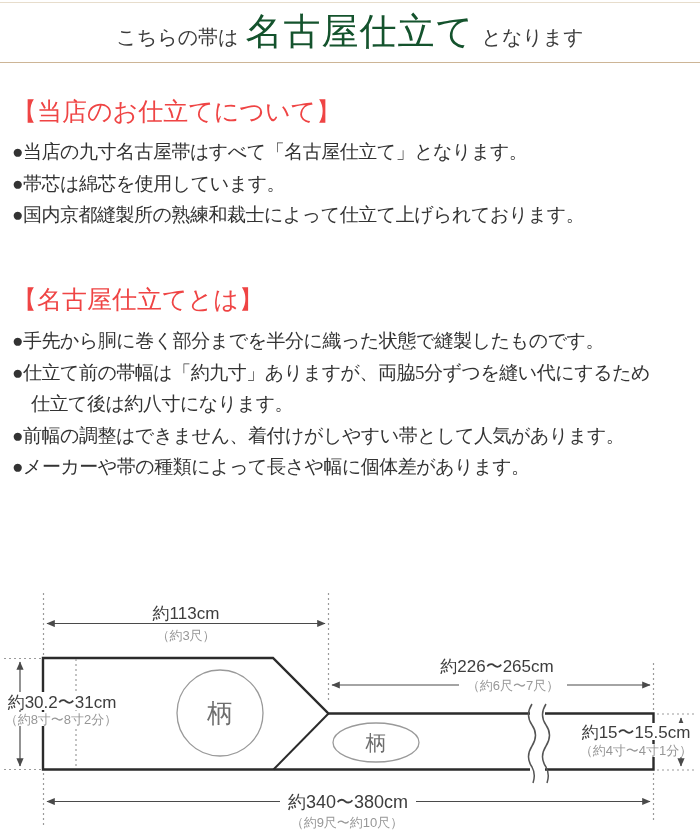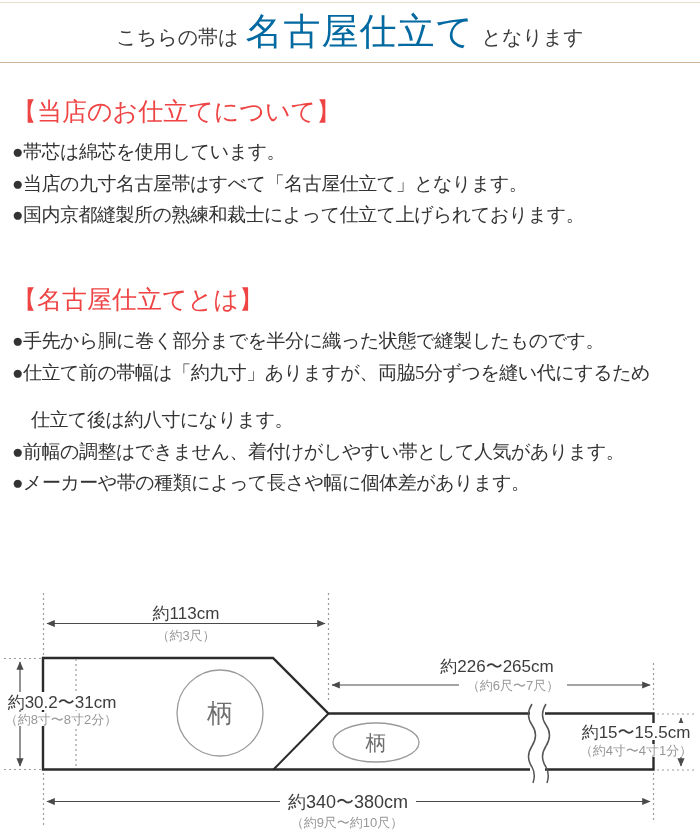--- a/index.html
+++ b/index.html
@@ -10,40 +10,40 @@
   }
   .hline { position:absolute; left:0; width:700px; height:0; border-top:1px solid #cdb596; }
   .hline.light { border-top:1px solid #e7ddcc; }
 
   
   .header-band {
     position:absolute; top:6px; left:0; width:700px; height:52px;
     text-align:center; white-space:nowrap; line-height:52px;
   }
   .header-band .small { font-size:20px; color:#3b3b3b; }
-  .header-band .big   { font-size:37px; color:#0369a1; margin:16px 7px; letter-spacing:1px; }
+  .header-band .big   { font-size:37px; color:#14532d; margin:16px 7px; letter-spacing:1px; }
 
   
   .sec-heading {
     position:absolute; left:12px; margin:0;
     font-size:25px; font-weight:normal; color:#ef4444;
     line-height:30px; letter-spacing:0px; white-space:nowrap;
   }
   #heading-1 { top:97px; }
   #heading-2 { top:285px; }
 
   
   .bullet-list {
     position:absolute; left:12px; width:680px;
     font-size:19px; color:#333333; letter-spacing:-0.5px;
   }
   #list-1 { top:136px; }
   #list-2 { top:325px; }
   .bullet-list .line { height:31.6px; line-height:31.6px; white-space:nowrap; }
-  .bullet-list .line.cont { padding-left:19px;margin-top:16px; }
+  .bullet-list .line.cont { padding-left:19px; }
 
   
   svg.diagram { position:absolute; top:0; left:0; }
   .dim-cm   { font-family:"Liberation Sans","DejaVu Sans",sans-serif; font-size:17px; fill:#3d3d3d; }
   .dim-cm.big { font-size:18px; }
   .dim-shaku{ font-family:"Liberation Sans","DejaVu Sans",sans-serif; font-size:13px; fill:#979797; }
   .gara     { font-family:"Liberation Sans","DejaVu Sans",sans-serif; fill:#6e6e6e; }
   .dashed   { stroke:#9b9b9b; stroke-width:1.2; stroke-dasharray:2 3; fill:none; }
   .arrowline{ stroke:#4a4a4a; stroke-width:1.2; fill:none; }
   .outline  { stroke:#2b2b2b; stroke-width:2.4; fill:#ffffff; stroke-linejoin:miter; }
@@ -55,22 +55,22 @@
 
 <div class="hline light" style="top:2px"></div>
 <div class="hline" style="top:62px"></div>
 
 <div class="header-band">
   <span class="small">こちらの帯は</span><span class="big">名古屋仕立て</span><span class="small">となります</span>
 </div>
 
 <h2 class="sec-heading" id="heading-1">【当店のお仕立てについて】</h2>
 <div class="bullet-list" id="list-1">
+  <div class="line">●当店の九寸名古屋帯はすべて「名古屋仕立て」となります。</div>
   <div class="line">●帯芯は綿芯を使用しています。</div>
-  <div class="line">●当店の九寸名古屋帯はすべて「名古屋仕立て」となります。</div>
   <div class="line">●国内京都縫製所の熟練和裁士によって仕立て上げられております。</div>
 </div>
 
 <h2 class="sec-heading" id="heading-2">【名古屋仕立てとは】</h2>
 <div class="bullet-list" id="list-2">
   <div class="line">●手先から胴に巻く部分までを半分に織った状態で縫製したものです。</div>
   <div class="line">●仕立て前の帯幅は「約九寸」ありますが、両脇5分ずつを縫い代にするため</div>
   <div class="line cont">仕立て後は約八寸になります。</div>
   <div class="line">●前幅の調整はできません、着付けがしやすい帯として人気があります。</div>
   <div class="line">●メーカーや帯の種類によって長さや幅に個体差があります。</div>

